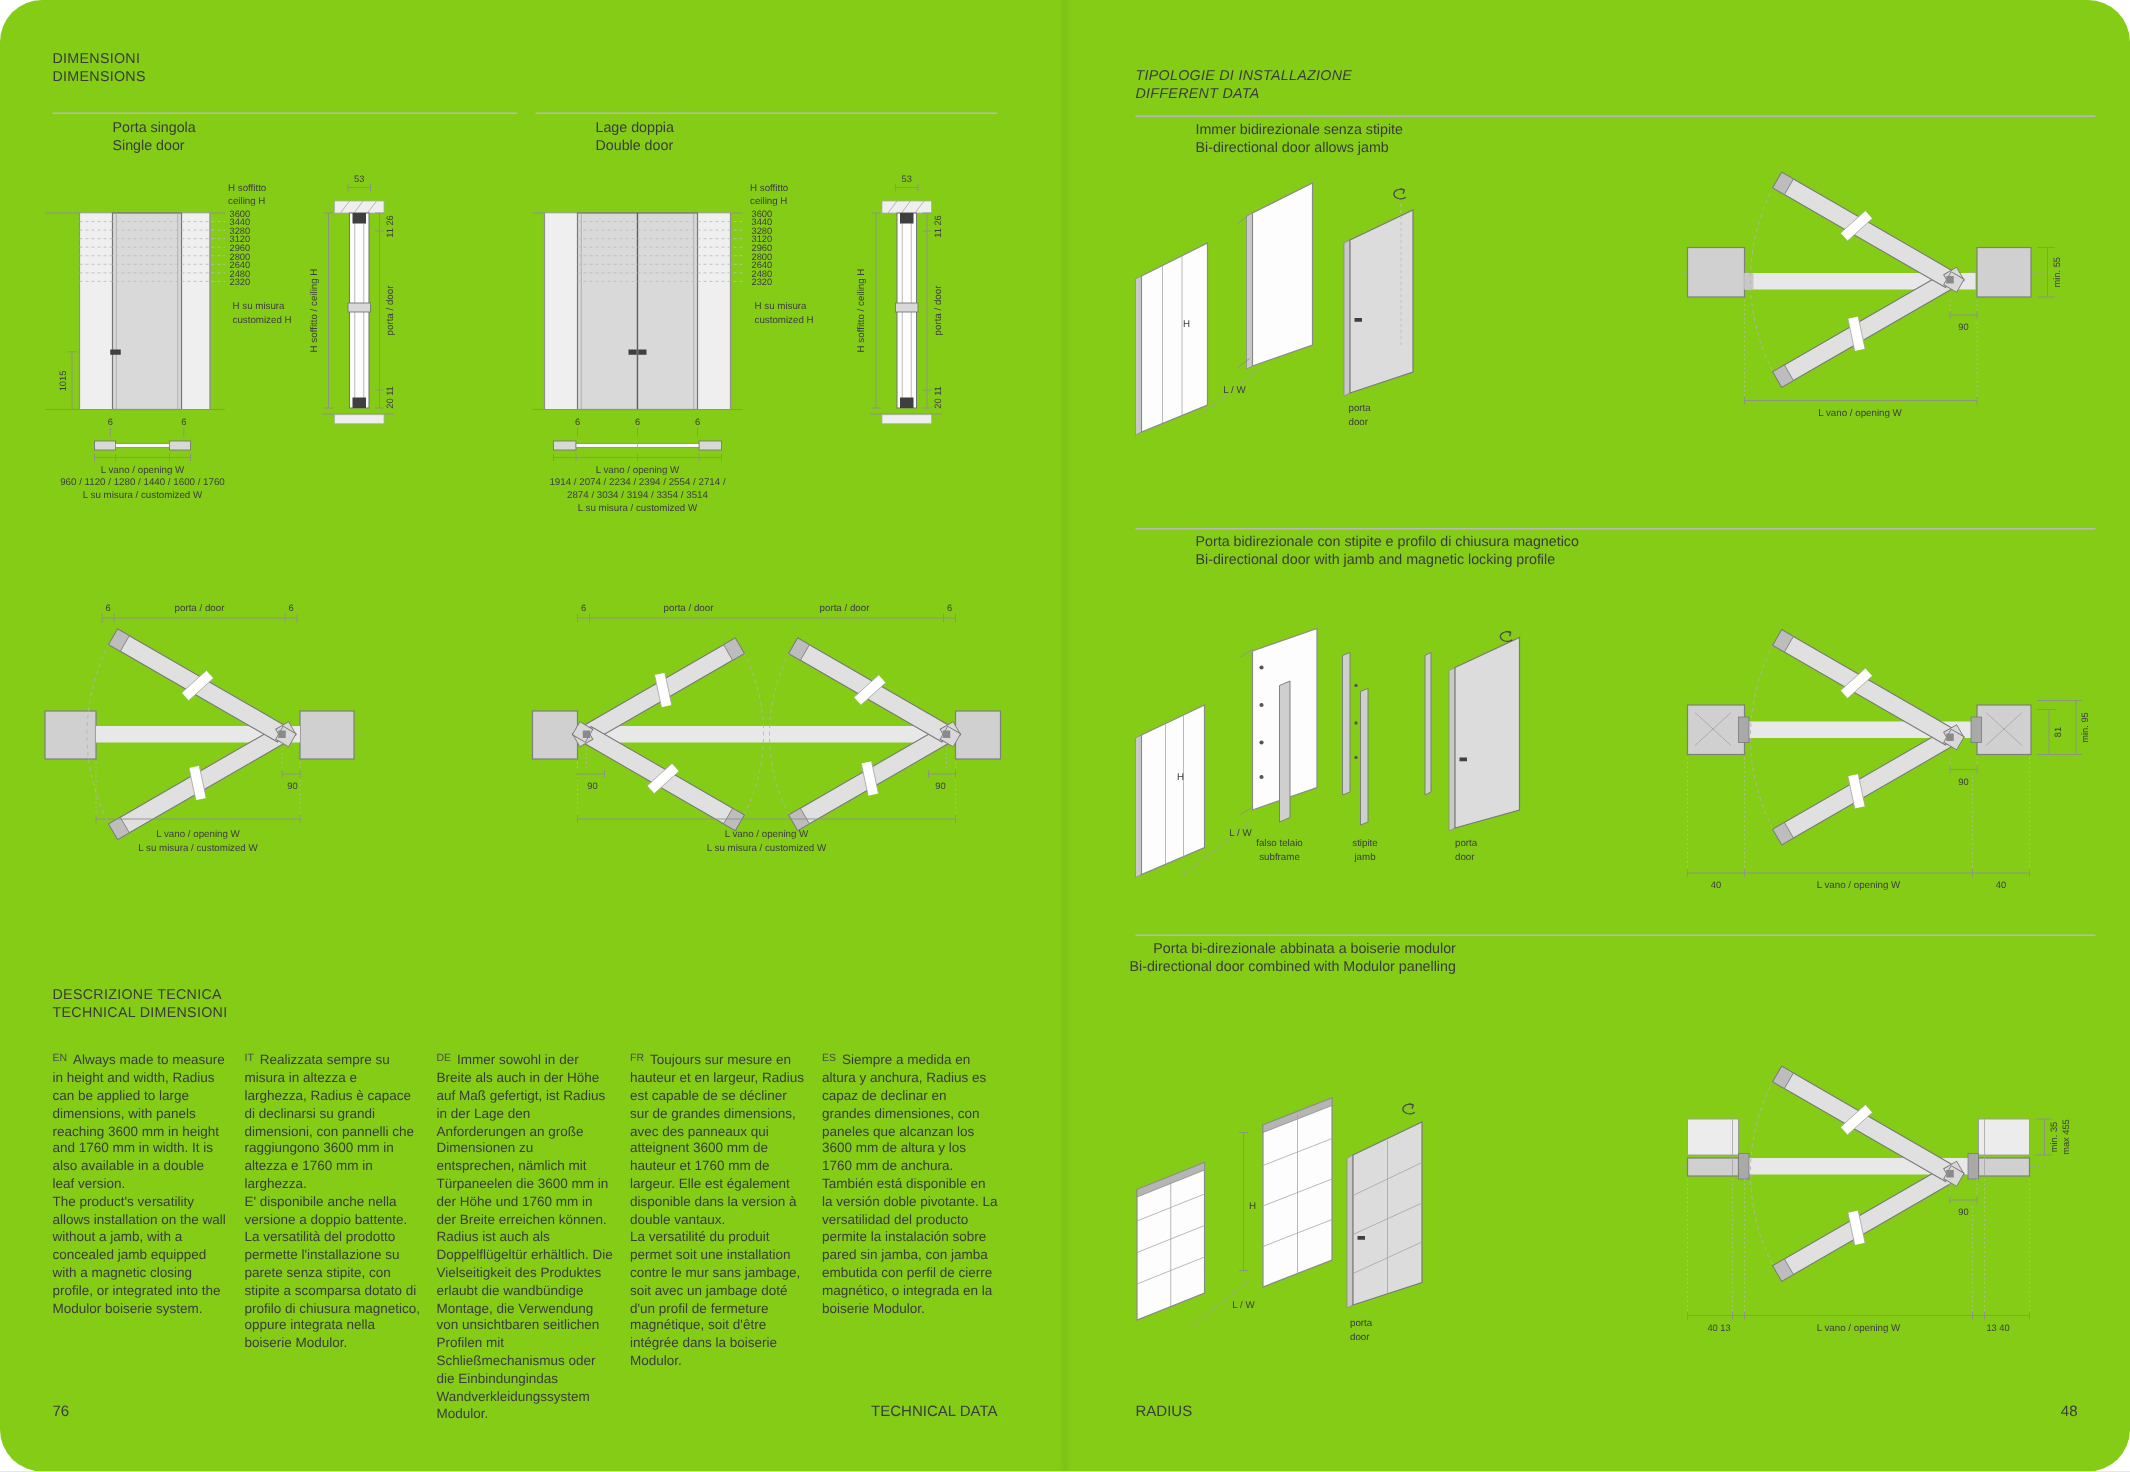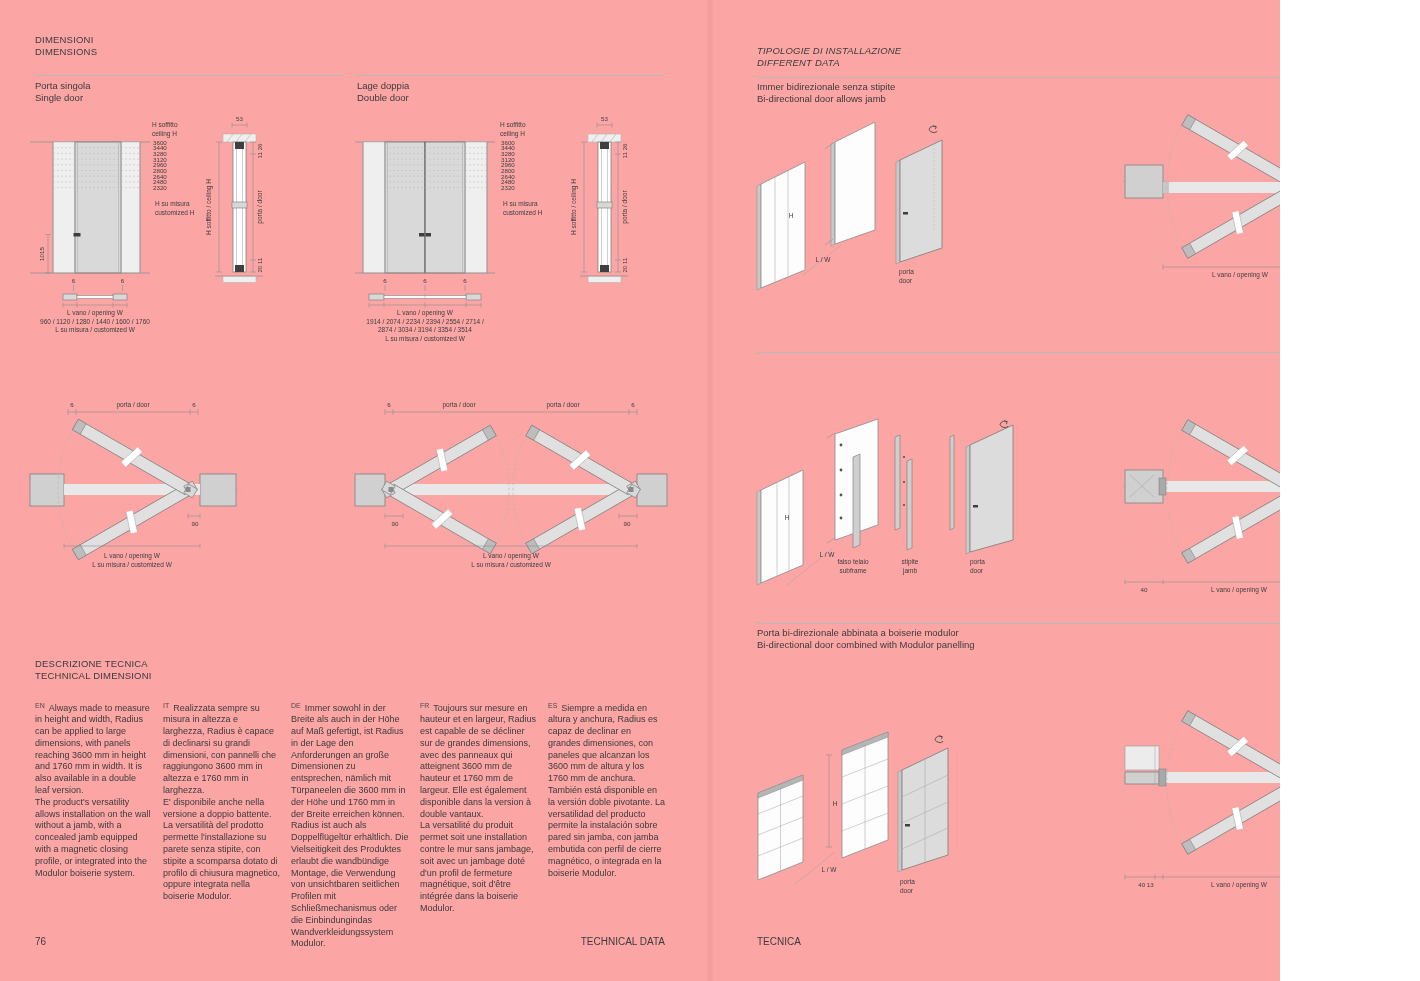--- a/index.html
+++ b/index.html
@@ -1,20 +1,20 @@
 <!DOCTYPE html>
 <html><head>
 <meta charset="utf-8">
 <style>
   html,body{margin:0;padding:0;background:#ffffff;}
-  .spread{position:relative;width:1280px;height:981px;background:#fca5a5;overflow:hidden;
-          font-family:"Liberation Sans",sans-serif;color:#3b3b3b;}
+  .spread{position:relative;width:1420px;height:981px;background:#84cc16;overflow:hidden;
+          font-family:"Liberation Sans",sans-serif;color:#3b3b3b;border-radius:28px;}
   .abs{position:absolute;}
   .hdr{font-size:9.5px;line-height:12px;letter-spacing:.2px;white-space:pre-line;}
-  .ttl{font-size:9.5px;line-height:12px;white-space:pre-line;}
+  .ttl{font-size:9.5px;line-height:12px;white-space:pre-line;margin-left:40px;}
   .rule{height:1px;background:#b9b9b9;}
   .foot{font-size:10px;}
   .gutter{left:706px;top:0;width:8px;height:981px;
           background:linear-gradient(90deg,rgba(0,0,0,0) 0%,rgba(0,0,0,.05) 50%,rgba(0,0,0,0) 100%);}
   
   .tech-col{width:118px;font-size:9px;line-height:11.8px;}
   .tech-col .lang{font-size:7px;vertical-align:2.5px;margin-right:4px;color:#4a4a4a;}
   .tech-col .body{white-space:pre-line;}
   
   svg{overflow:visible;}
@@ -464,20 +464,21 @@
     <text x="187" y="108" class="t2" text-anchor="middle">90</text>
     <line x1="41" y1="88" x2="41" y2="155" class="dot"></line>
       <line x1="196" y1="103" x2="196" y2="155" class="dot"></line>
     <line x1="41" y1="155" x2="196" y2="155" class="dim"></line>
     <line x1="41" y1="152.5" x2="41" y2="157.5" class="dim"></line>
       <line x1="196" y1="152.5" x2="196" y2="157.5" class="dim"></line>
     <text x="118" y="165" class="t" text-anchor="middle">L vano / opening W</text>
   </svg>
 
   <div class="abs rule" style="left:757px;top:352px;width:640px;"></div>
+  <div class="abs ttl" style="left:757px;top:356px;"><span>Porta bidirezionale con stipite e profilo di chiusura magnetico</span><br><span>Bi-directional door with jamb and magnetic locking profile</span></div>
 
   <svg class="abs" style="left:757px;top:417px;" width="300" height="165" viewBox="0 0 300 165">
     <polygon points="0,75 4,73 4,166 0,168" class="sideF"></polygon>
     <polygon points="4,73 46,53 46,148 4,166" class="panel"></polygon>
     <line x1="20" y1="66" x2="20" y2="159" class="thin"></line>
       <line x1="32" y1="60" x2="32" y2="154" class="thin"></line>
     <text x="30" y="103" class="t" text-anchor="middle">H</text>
     <polygon points="78,17 121,2 121,108 78,123" class="panel"></polygon>
     <g fill="#555">
       <circle cx="84" cy="28" r="1.4"></circle>
@@ -570,21 +571,21 @@
     <line x1="3" y1="172.5" x2="3" y2="177.5" class="dim"></line>
       <line x1="41" y1="172.5" x2="41" y2="177.5" class="dim"></line>
     <line x1="193" y1="172.5" x2="193" y2="177.5" class="dim"></line>
       <line x1="231" y1="172.5" x2="231" y2="177.5" class="dim"></line>
     <text x="22" y="185" class="t2" text-anchor="middle">40</text>
     <text x="117" y="185" class="t" text-anchor="middle">L vano / opening W</text>
     <text x="212" y="185" class="t2" text-anchor="middle">40</text>
   </svg>
 
   <div class="abs rule" style="left:757px;top:623px;width:640px;"></div>
-  <div class="abs ttl" style="left:757px;top:627px;"><span>Porta bi-direzionale abbinata a boiserie modulor</span><br><span>Bi-directional door combined with Modulor panelling</span></div>
+  <div class="abs ttl" style="left:713px;top:627px;text-align:right;"><span>Porta bi-direzionale abbinata a boiserie modulor</span><br><span>Bi-directional door combined with Modulor panelling</span></div>
 
   <svg class="abs" style="left:757px;top:692px;" width="300" height="212" viewBox="0 0 300 212">
     <polygon points="1,101 46,83 46,170 1,188" class="panel"></polygon>
     <polygon points="1,101 46,83 46,88 1,106" fill="#b5b5b5" stroke="#8a8a8a" stroke-width="0.5"></polygon>
     <line x1="1" y1="122" x2="46" y2="104" class="thin"></line>
       <line x1="1" y1="143" x2="46" y2="125" class="thin"></line>
       <line x1="1" y1="164" x2="46" y2="146" class="thin"></line>
     <line x1="23.5" y1="95" x2="23.5" y2="179" class="thin"></line>
     <polygon points="85,58 131,40 131,148 85,166" class="panel"></polygon>
     <polygon points="85,58 131,40 131,45 85,63" fill="#b5b5b5" stroke="#8a8a8a" stroke-width="0.5"></polygon>
@@ -671,15 +672,15 @@
       <line x1="33" y1="182.5" x2="33" y2="187.5" class="dim"></line>
     <line x1="41" y1="182.5" x2="41" y2="187.5" class="dim"></line>
       <line x1="193" y1="182.5" x2="193" y2="187.5" class="dim"></line>
     <line x1="201" y1="182.5" x2="201" y2="187.5" class="dim"></line>
       <line x1="231" y1="182.5" x2="231" y2="187.5" class="dim"></line>
     <text x="24" y="195" class="t2" text-anchor="middle">40  13</text>
     <text x="117" y="195" class="t" text-anchor="middle">L vano / opening W</text>
     <text x="210" y="195" class="t2" text-anchor="middle">13  40</text>
   </svg>
 
-  <div class="abs foot" style="left:757px;top:936px;">TECNICA</div>
+  <div class="abs foot" style="left:757px;top:936px;">RADIUS</div>
   <div class="abs foot" style="left:1340px;top:936px;width:45px;text-align:right;">48</div>
 </div>
 
 </body></html>

